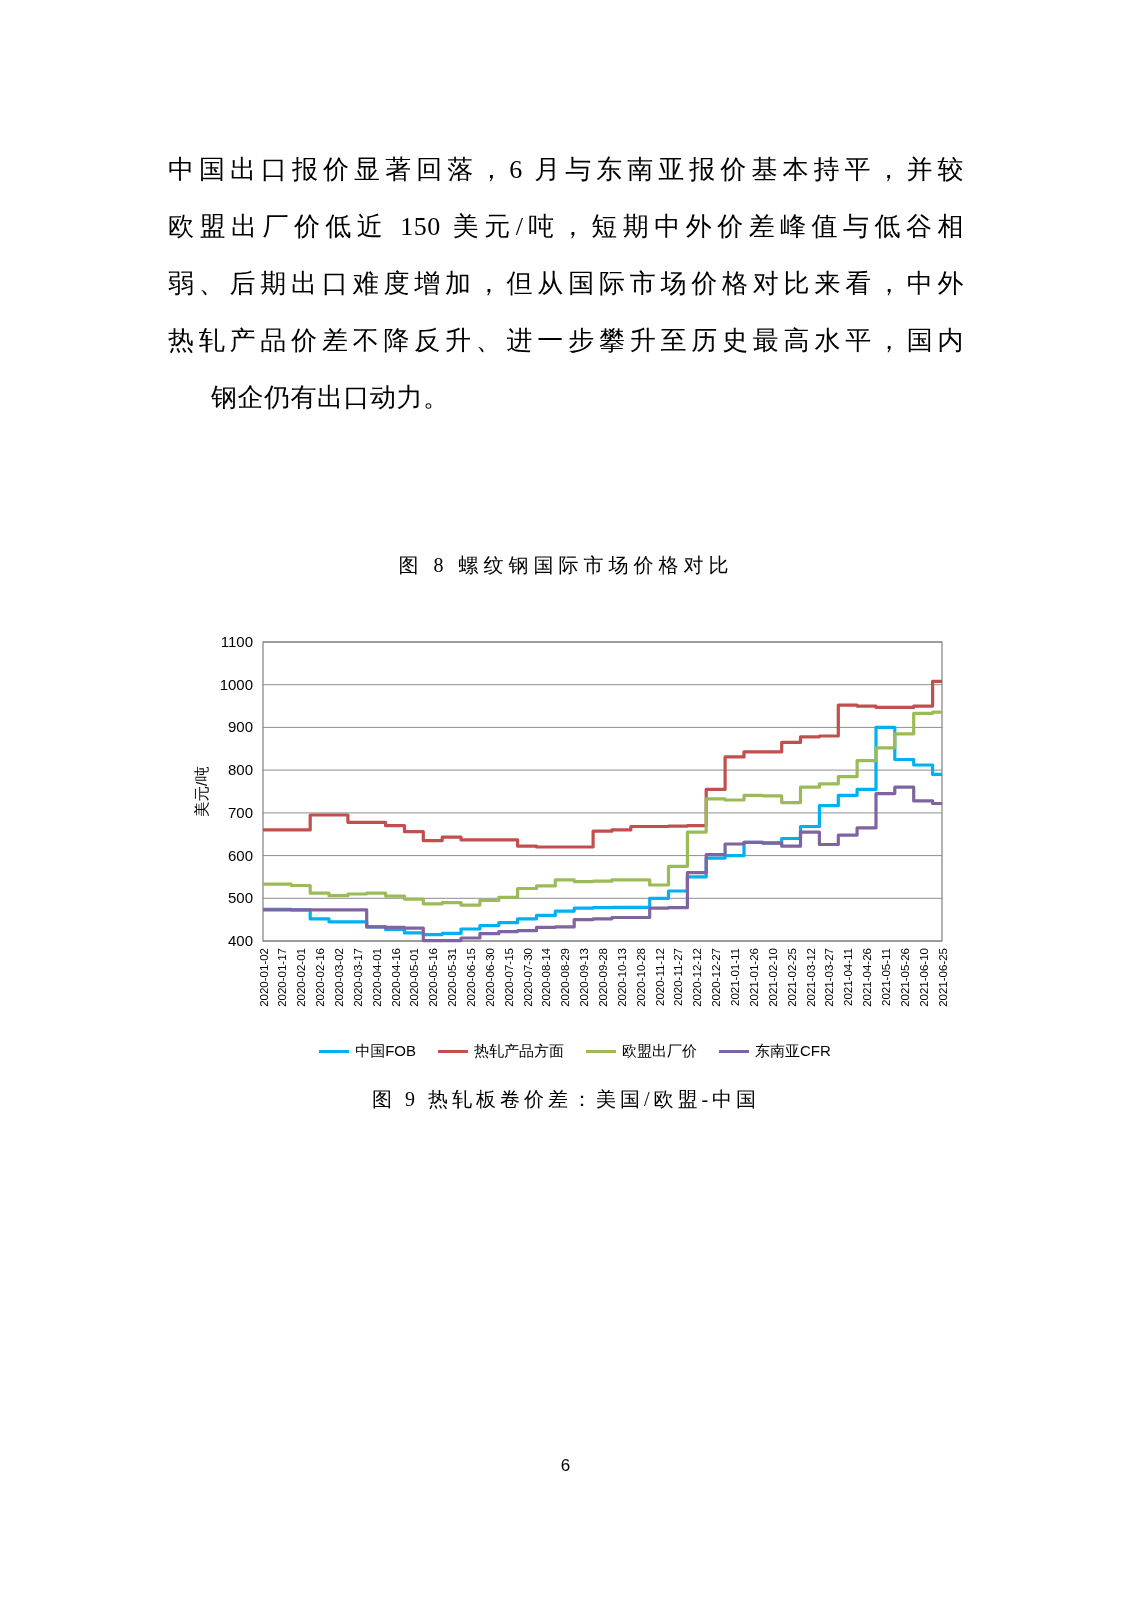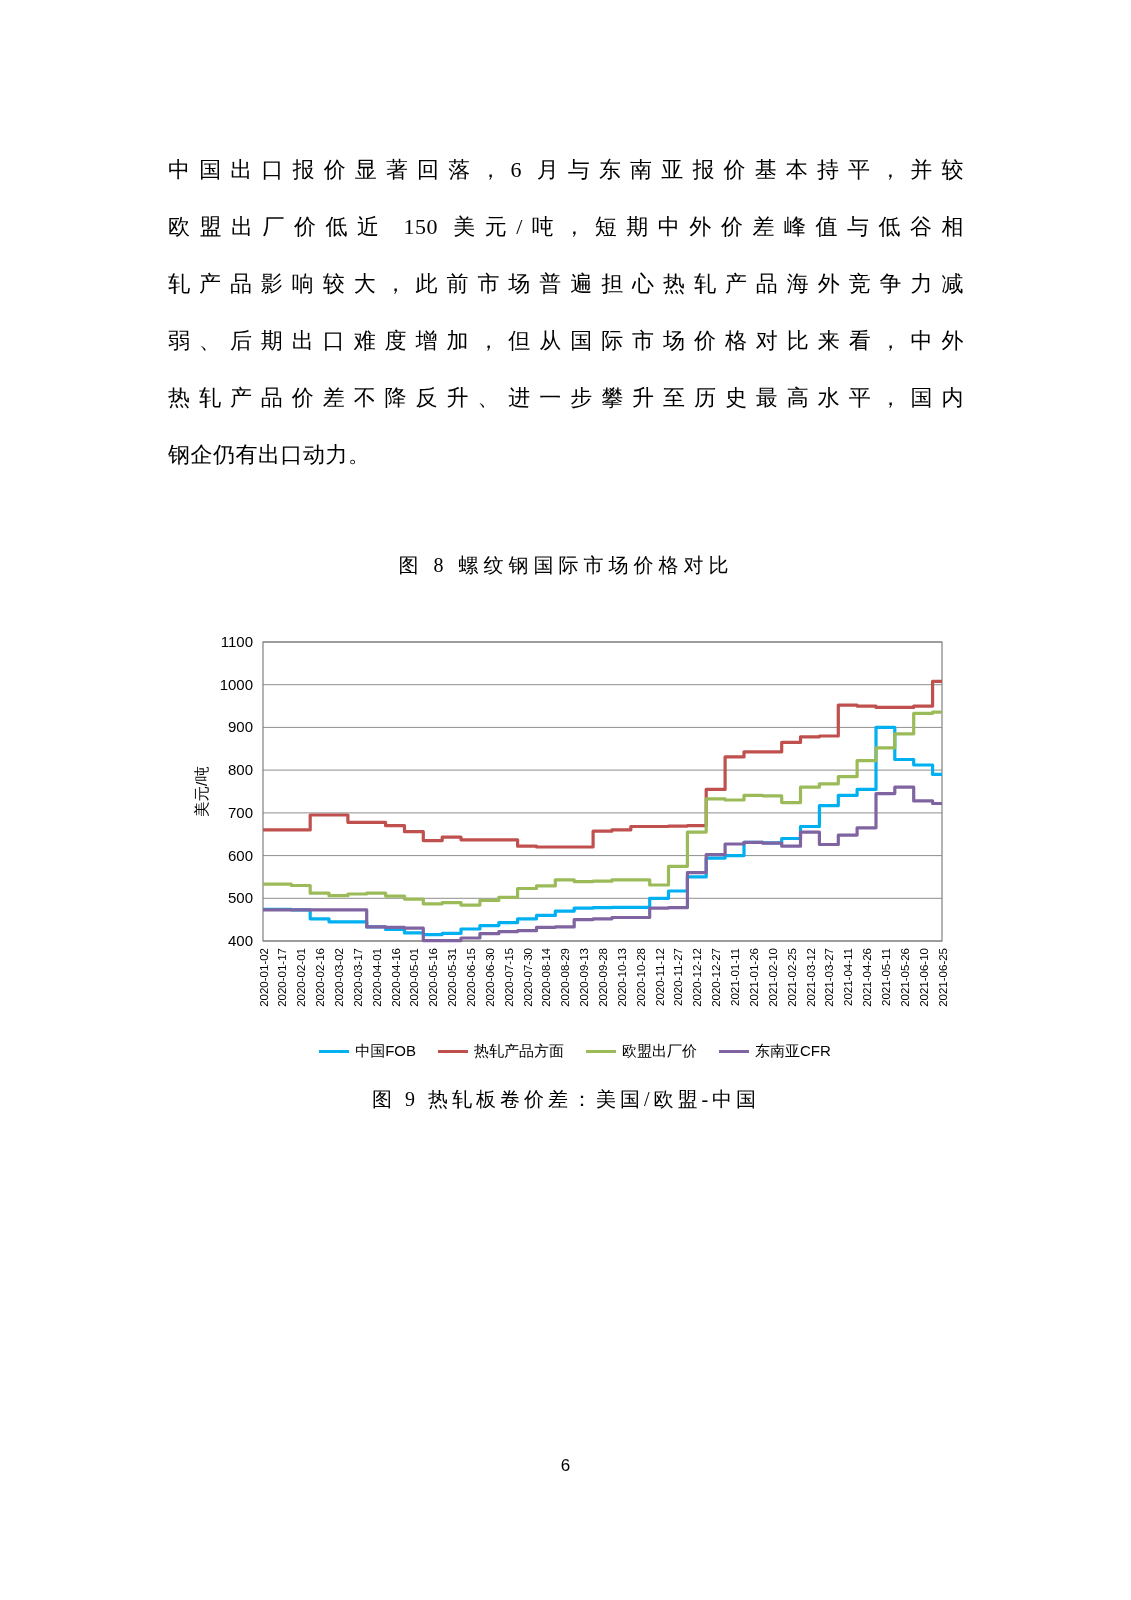--- a/index.html
+++ b/index.html
@@ -1,20 +1,20 @@
 <!DOCTYPE html>
 <html><head>
 <meta charset="utf-8">
 <style>
   html,body{margin:0;padding:0;background:#ffffff;}
   body{width:1131px;height:1600px;position:relative;font-family:"Liberation Serif",serif;color:#000;}
   .para{position:absolute;left:168px;top:141px;width:796px;}
-  .para .pline{font-size:22px;line-height:57px;height:57px;white-space:nowrap;
+  .para .pline{font-size:26px;line-height:57px;height:57px;white-space:nowrap;
     text-align:justify;text-align-last:justify;letter-spacing:0.5px;}
-  .para .pline.last{text-align-last:left;}
+  .para .pline.last{text-align-last:left;margin-left:43px;}
   .figtitle{position:absolute;left:168px;width:796px;text-align:center;
     font-size:20px;letter-spacing:5px;white-space:nowrap;}
   #fig8-title{top:552px;}
   #fig9-title{top:1086px;letter-spacing:4px;}
   .chart-wrap{position:absolute;left:180px;top:612px;width:790px;height:460px;}
   #chart-svg{display:block;}
   #chart-svg text{font-family:"Liberation Sans",sans-serif;fill:#000;}
   .legend{position:absolute;left:180px;top:1042px;width:790px;display:flex;
     justify-content:center;align-items:center;gap:22px;}
   .legend .li{display:flex;align-items:center;gap:6px;
@@ -22,21 +22,20 @@
   .legend .sw{width:30px;height:3.2px;display:inline-block;}
   .pageno{position:absolute;left:0;top:1456px;width:100%;text-align:center;
     font-size:17px;font-family:"Liberation Sans",sans-serif;}
 </style>
 </head>
 <body>
 
 <div class="para" id="paragraph">
     <div class="pline">中国出口报价显著回落，6 月与东南亚报价基本持平，并较</div>
     <div class="pline">欧盟出厂价低近 150 美元/吨，短期中外价差峰值与低谷相</div>
-    <div class="pline">轧产品影响较大，此前市场普遍担心热轧产品海外竞争力减</div>
     <div class="pline">弱、后期出口难度增加，但从国际市场价格对比来看，中外</div>
     <div class="pline">热轧产品价差不降反升、进一步攀升至历史最高水平，国内</div>
     <div class="pline last">钢企仍有出口动力。</div>
   </div>
 
 <div class="figtitle" id="fig8-title">图 8  螺纹钢国际市场价格对比</div>
 
 <div class="chart-wrap">
   <svg id="chart-svg" width="790" height="425" viewBox="0 0 790 425">
       <line x1="83" y1="329.0" x2="762" y2="329.0" stroke="#8e8e8e" stroke-width="1"></line>

